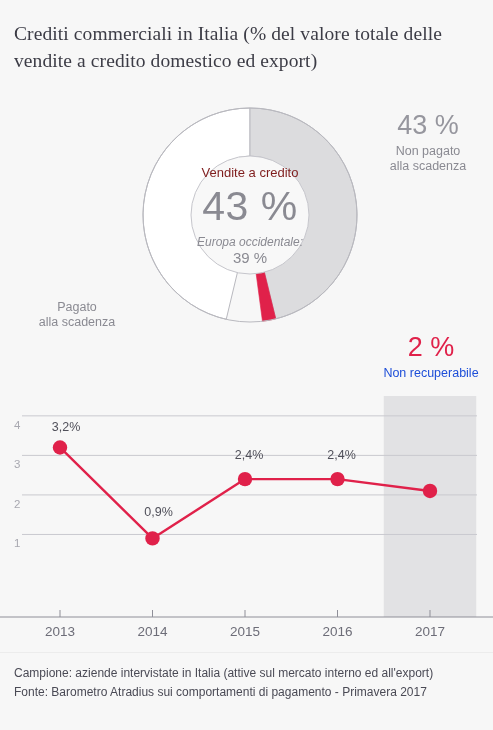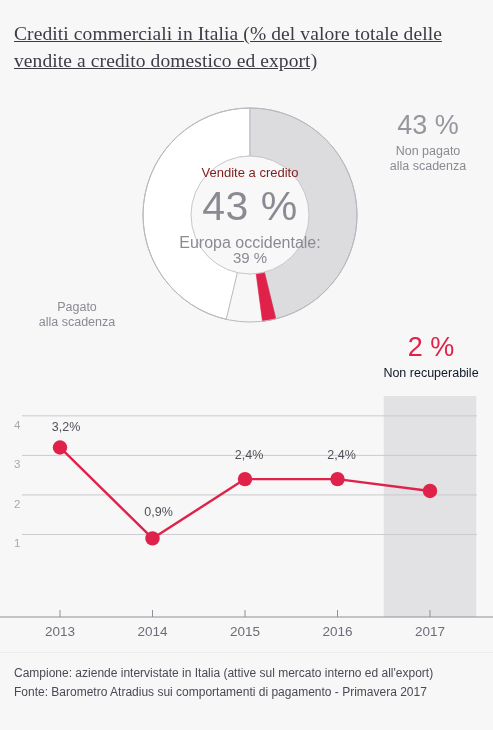--- a/index.html
+++ b/index.html
@@ -17,21 +17,20 @@
   }
   
   #title {
     position:absolute;
     left:14px; top:20px; width:460px;
     font-family:"Liberation Serif", serif;
     font-size:19.5px;
     line-height:27px;
     color:#3c3c46;
     letter-spacing:0.1px;
-    text-decoration:underline;
   }
   
   #donut-wrap {
     position:absolute;
     left:139px; top:104px;
     width:222px; height:222px;
   }
   #donut-svg { display:block; width:222px; height:222px; }
 
   #donut-center {
@@ -45,38 +44,39 @@
   }
   .dc-top {
     font-size:13px; color:#7f1d1d; line-height:16px;
     margin-bottom:2px;
   }
   .dc-big {
     font-size:41px; color:#8a8a92; line-height:46px;
     font-weight:400; letter-spacing:0.5px;
   }
   .dc-sub {
-    font-size:16px; color:#8a8a92; line-height:15px;
+    font-size:12px; color:#8a8a92; line-height:15px;
     margin-top:6px;
+    font-style:italic;
   }
   .dc-sub2 { font-size:15px; color:#8a8a92; line-height:15px; }
 
   
   .callout { position:absolute; text-align:center; }
   .callout .big {
     font-size:27px; line-height:31px; color:#96969e; font-weight:400;
   }
   .callout .small {
     font-size:12.5px; line-height:15px; color:#8a8a92; margin-top:3px;text-align:center;
   }
   #label-unpaid { left:366px; top:110px; width:124px; }
   #label-paid   { left:12px;  top:297px; width:130px; }
   #label-unrec  { left:372px; top:332px; width:118px; }
   #label-unrec .big   { color:#e0214a; }
-  #label-unrec .small { color:#0f172a; }
+  #label-unrec .small { color:#1d4ed8; }
 
   
   #chart {
     position:absolute;
     left:0px; top:396px;
     width:493px; height:250px;
   }
   #chart-svg { display:block; width:493px; height:250px; }
 
   .ax-ylabel { font-size:11.5px; fill:#a8a8b0; font-family:"Liberation Sans", sans-serif; }

